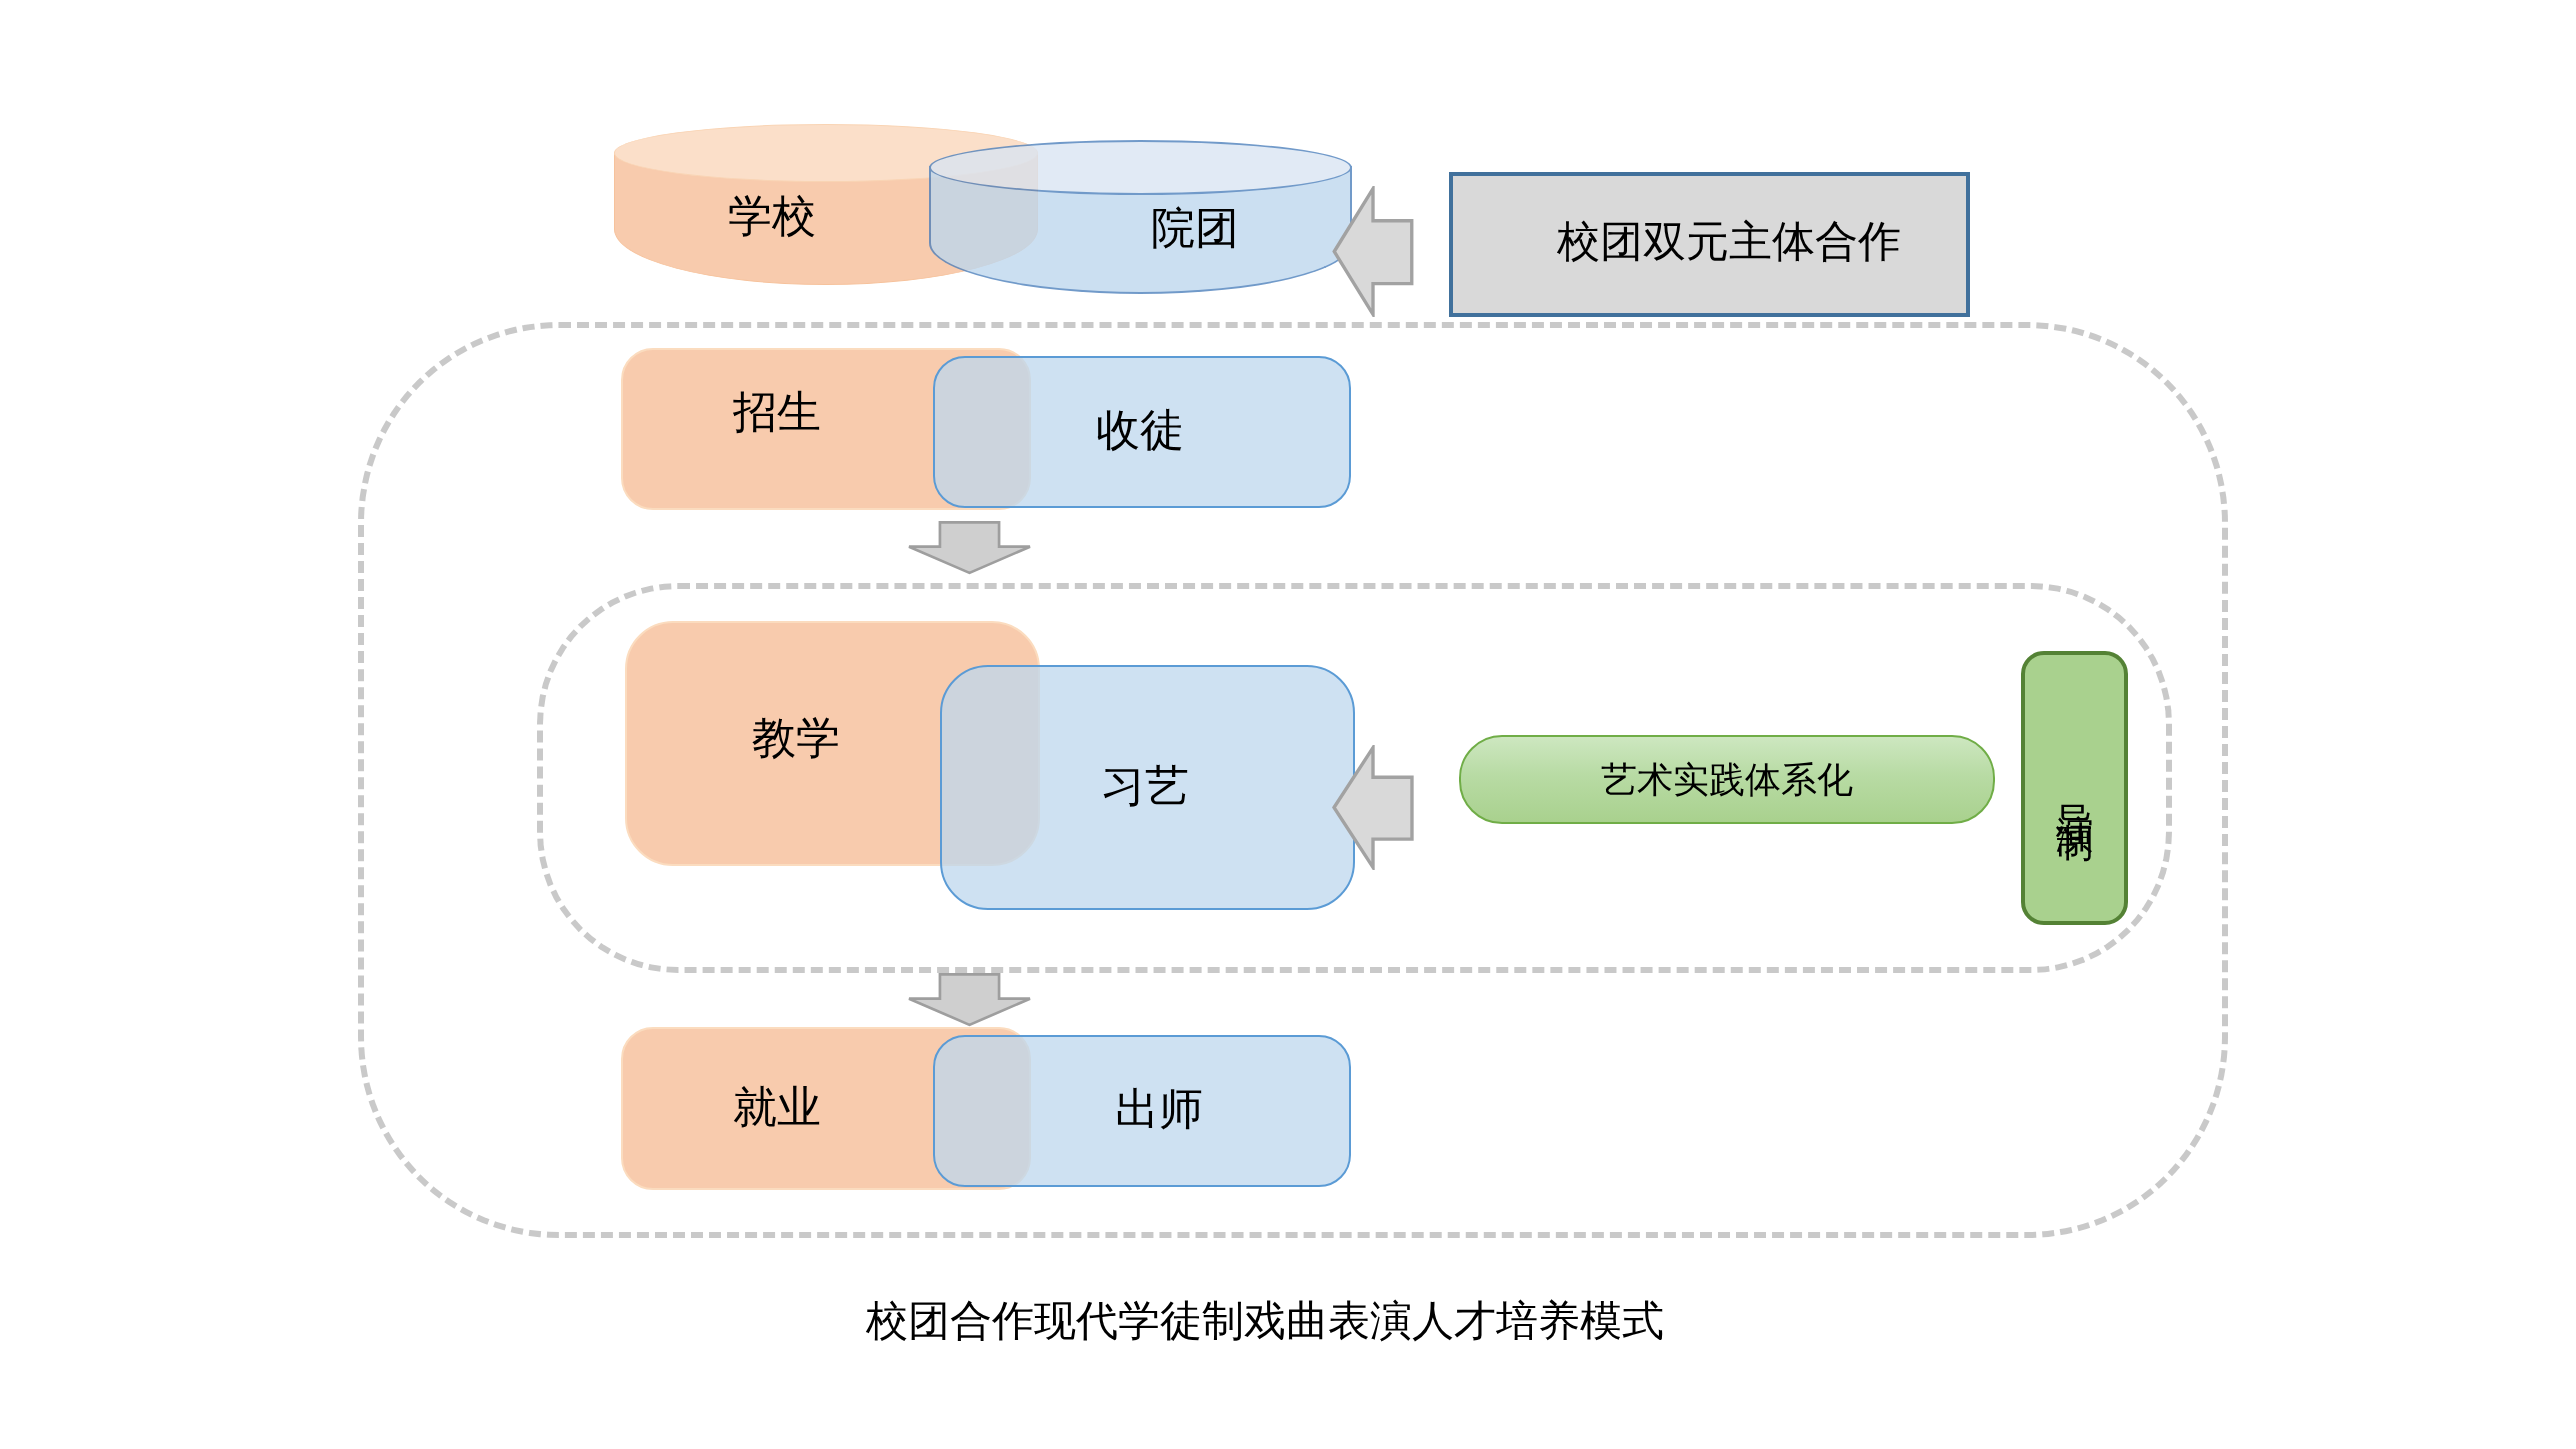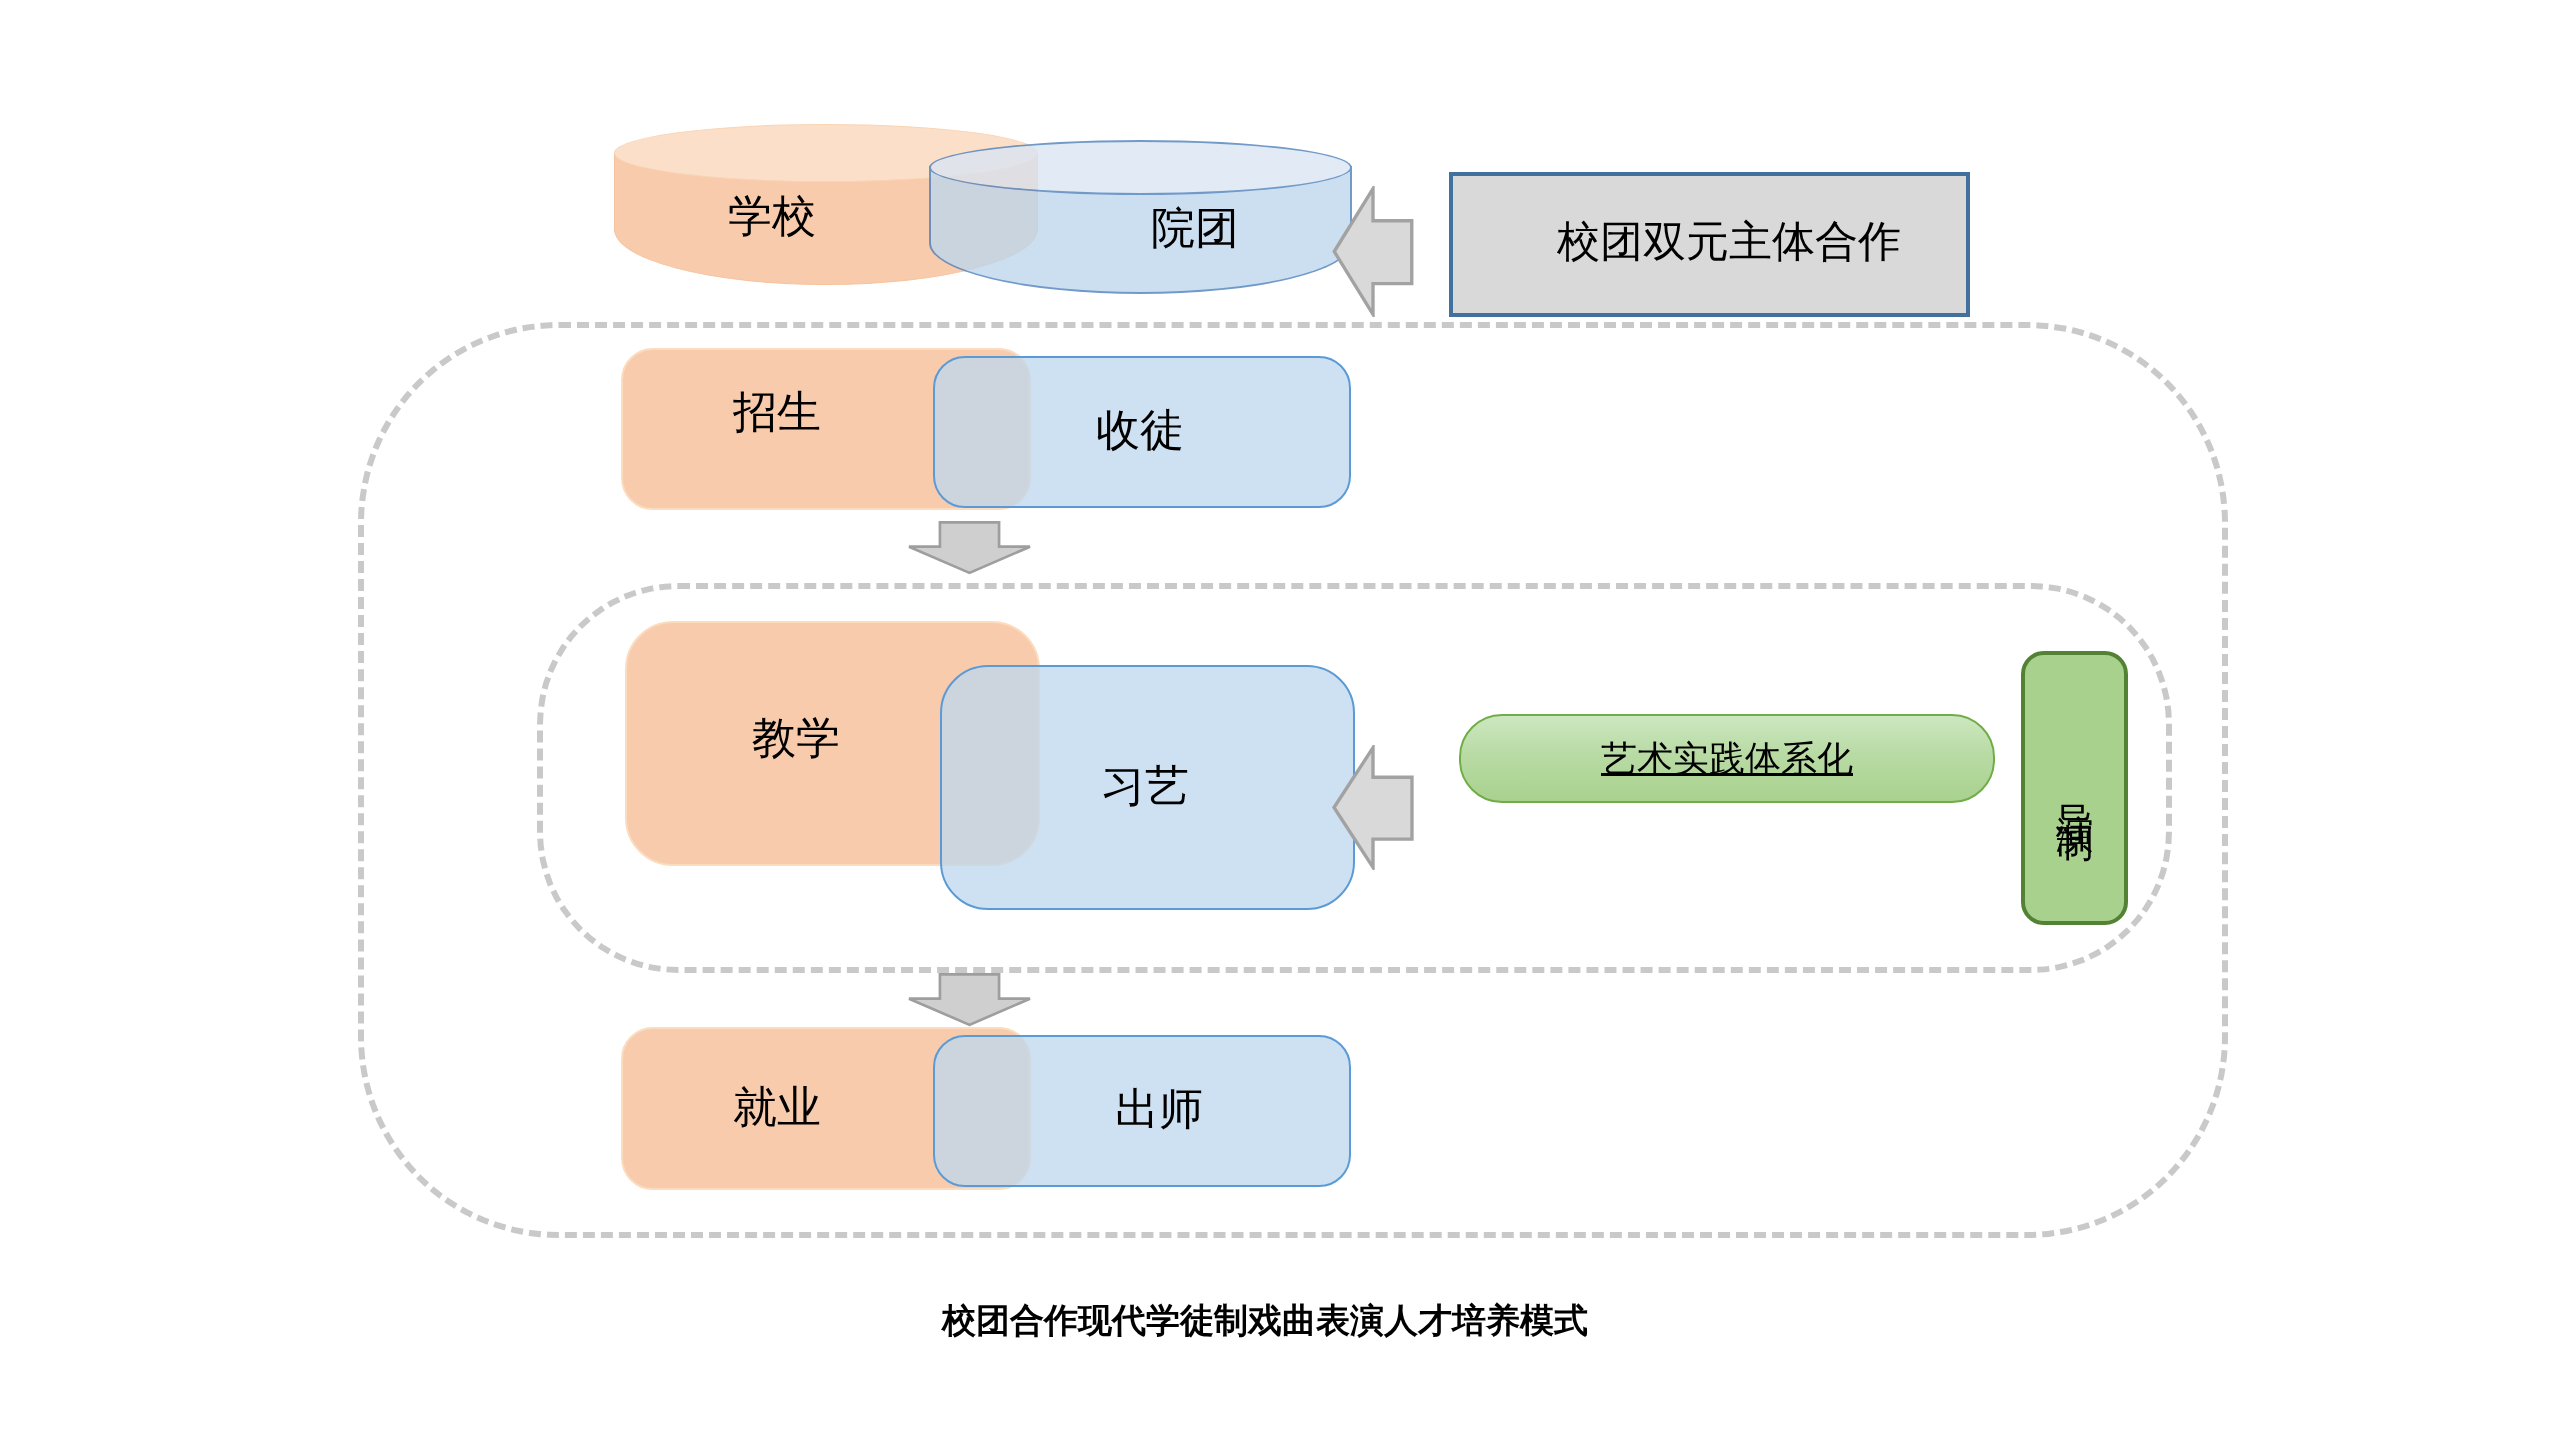--- a/index.html
+++ b/index.html
@@ -34,21 +34,21 @@
   #row3-left{left:621px;top:1027px;width:406px;height:159px;}
   #row3-right{left:933px;top:1035px;width:414px;height:148px;}
   
   #coop-box{left:1449px;top:172px;width:513px;height:137px;background:#d9d9d9;
       border:4px solid #41719c;}
   
   .pill{position:absolute;left:1459px;width:532px;height:85px;border-radius:43px;
       border:2.7px solid #70ad47;background:linear-gradient(180deg,#cde7c0 0%,#b8dba4 45%,#a9d18e 100%);
       display:flex;align-items:center;justify-content:center;}
   #pill-1{top:637px;}
-  #pill-2{top:714px;text-decoration:underline;}
+  #pill-2{top:735px;}
   #pill-3{top:830px;height:85px;}
   .pill-label{font-size:36px;line-height:1;white-space:nowrap;}
   
   #director-box{left:2021px;top:651px;width:99px;height:266px;background:#a9d18e;
       border:4px solid #548235;border-radius:23px;display:flex;align-items:center;justify-content:center;}
   #director-label{writing-mode:vertical-rl;text-orientation:upright;font-size:38px;
       letter-spacing:9.4px;line-height:1;white-space:nowrap;}
   
   .lbl{position:absolute;transform:translate(-50%,-50%);font-size:44px;line-height:1;
       white-space:nowrap;color:#000;}
@@ -56,21 +56,21 @@
   #lbl-troupe{left:1195px;top:229px;font-family:Liberation Serif, serif;}
   #lbl-row1-left{left:777px;top:412px;}
   #lbl-row1-right{left:1140px;top:430px;}
   #lbl-row2-left{left:782px;top:738px;margin-left:14px;}
   #lbl-row2-right{left:1145px;top:786px;}
   #lbl-row3-left{left:777px;top:1107px;}
   #lbl-row3-right{left:1159px;top:1109px;}
   #lbl-coop{left:1705px;top:241px;font-size:43px;margin-left:24px;}
   
   #diagram-title{position:absolute;left:1265px;top:1321px;transform:translate(-50%,-50%);
-      font-size:34px;font-weight:bold;white-space:nowrap;}
+      font-size:42px;font-weight:normal;white-space:nowrap;}
   
   .arrow{position:absolute;}
   svg{display:block;}
 </style>
 </head>
 <body>
 
 <div id="stage">
 
   <div id="outer-dash" class="dash-box"></div>

